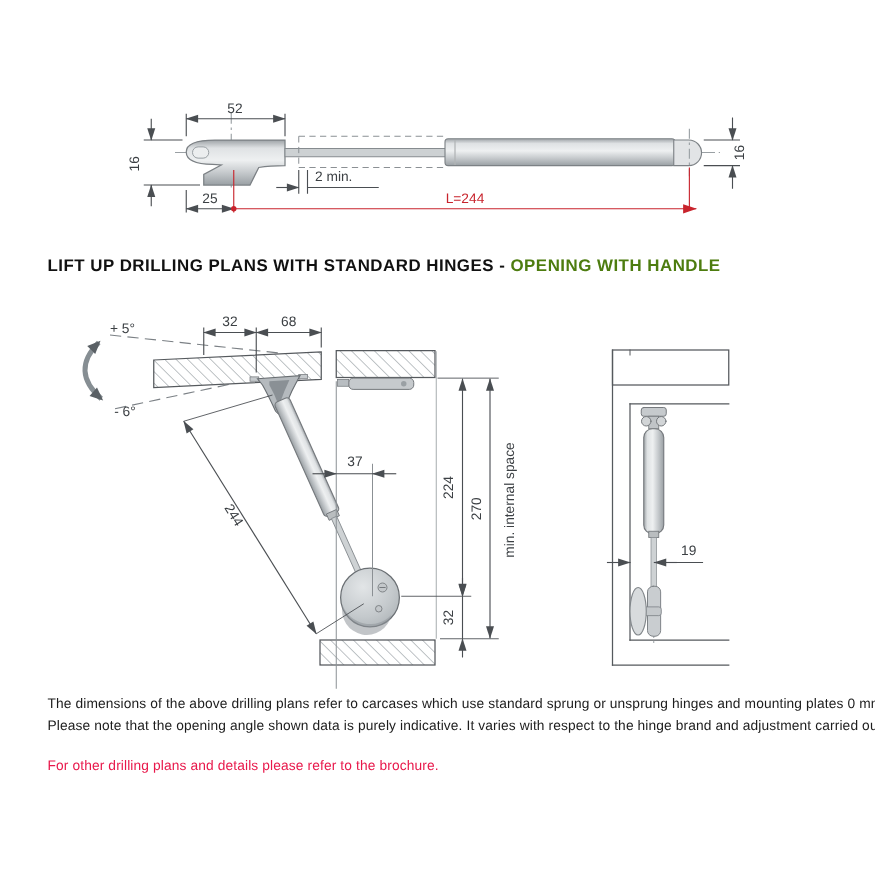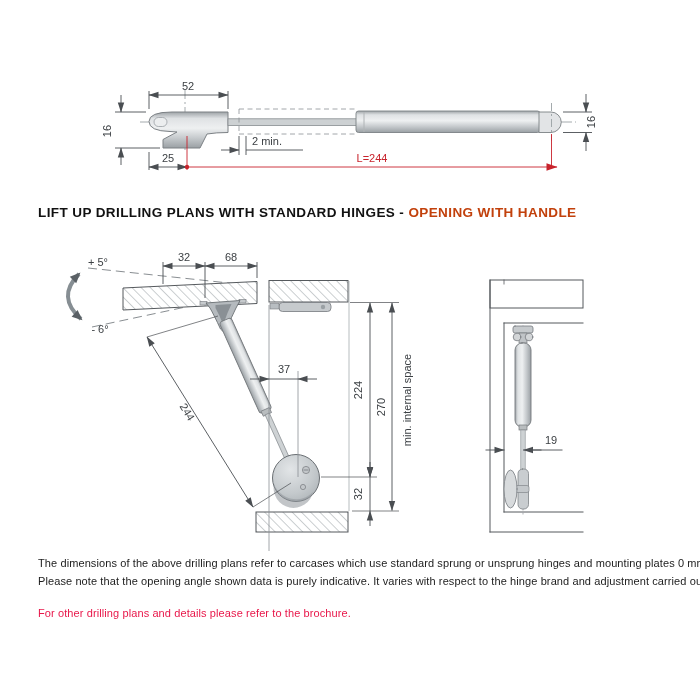--- a/index.html
+++ b/index.html
@@ -4,21 +4,21 @@
 <style>
   html,body{margin:0;padding:0;}
   body{
     width:700px;height:700px;position:relative;background:#ffffff;
     font-family:"Liberation Sans", sans-serif;color:#1a1a1a;overflow:hidden;
   }
   .title-bar{
     position:absolute;left:38px;top:205px;white-space:nowrap;
     font-size:13.5px;font-weight:bold;letter-spacing:.4px;color:#111;
   }
-  .title-bar .hl{color:#c2410c;margin-top:44px;}
+  .title-bar .hl{color:#4d7c0f;margin-top:44px;}
   .notes{
     position:absolute;left:38px;top:554px;font-size:11px;line-height:18px;
     color:#1c1c1c;white-space:nowrap;letter-spacing:.1px;
   }
   .notes .red-note{color:#e8174a;margin-top:14px;}
   svg text{font-family:"Liberation Sans",sans-serif;font-size:11px;fill:#3c4044;}
   svg text.red{fill:#c8232c;}
 </style>
 </head>
 <body>

